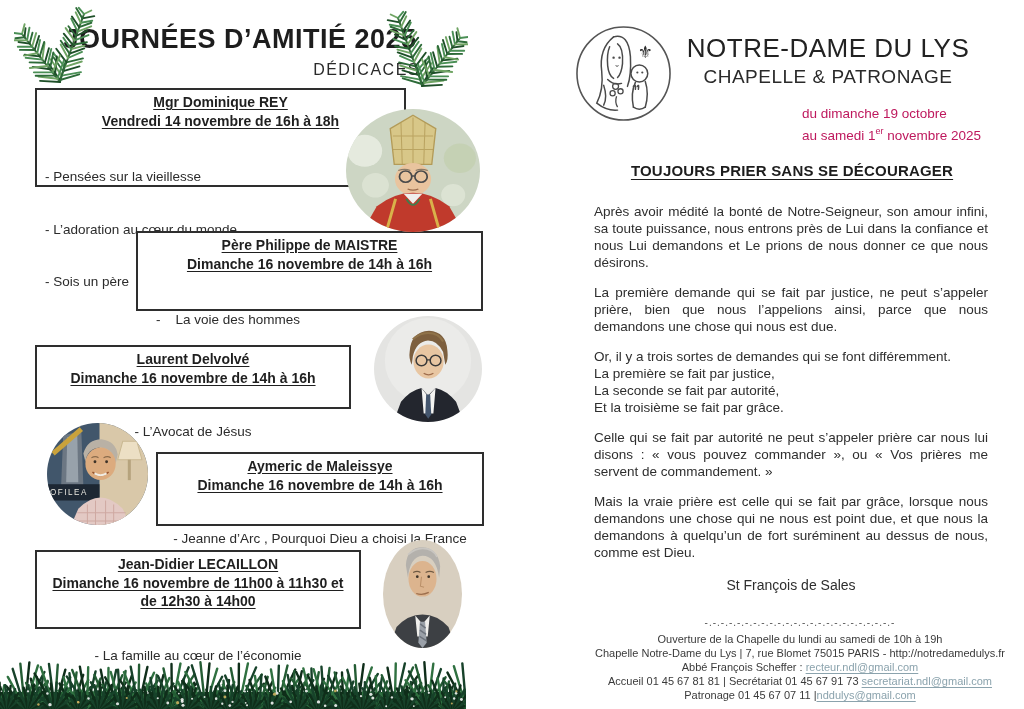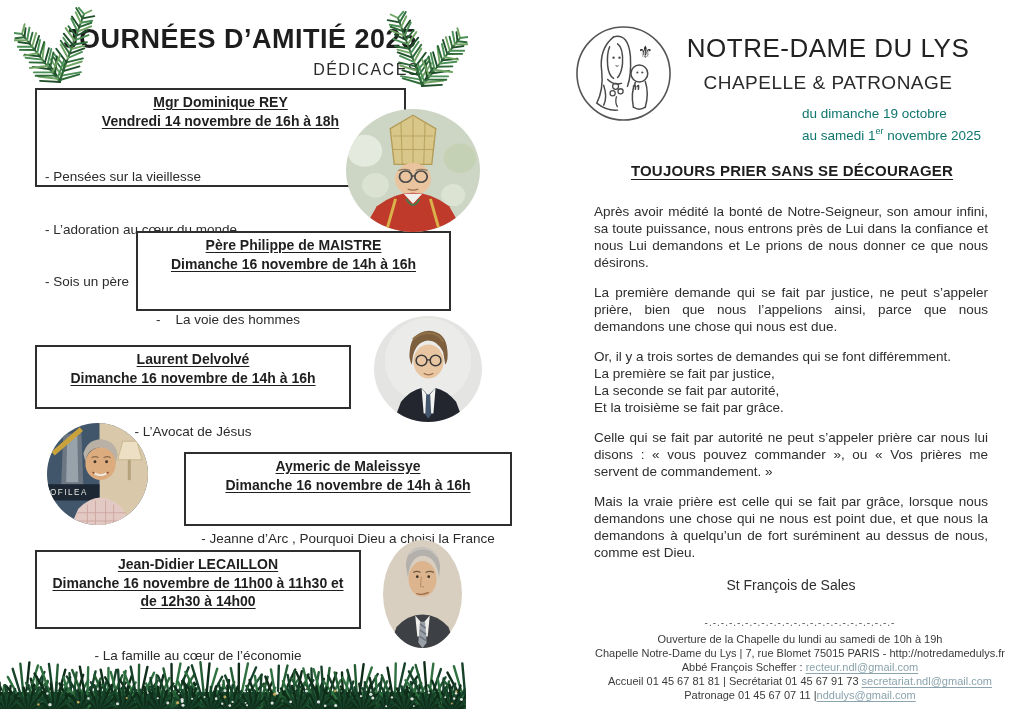--- a/index.html
+++ b/index.html
@@ -26,22 +26,22 @@
   .photo{position:absolute;border-radius:50%;overflow:hidden;z-index:3;}
   .photo svg{display:block;width:100%;height:100%;}
 
   .corner-branch{position:absolute;z-index:1;}
 
   
   .rp-logo{left:574px;top:23px;width:99px;height:101px;}
   .rp-title{left:670px;top:33px;width:316px;text-align:center;
     font-size:26px;font-weight:500;letter-spacing:.5px;color:#222222;}
   .rp-subtitle{left:670px;top:66px;width:316px;text-align:center;
-    font-size:19px;font-weight:500;letter-spacing:.5px;color:#2a2a2a;margin-top:6px;}
-  .rp-dates{left:802px;top:105px;width:210px;font-size:13.5px;line-height:17.5px;color:#0f766e;}
+    font-size:19px;font-weight:500;letter-spacing:.5px;color:#2a2a2a;}
+  .rp-dates{left:802px;top:105px;width:210px;font-size:13.5px;line-height:17.5px;color:#be185d;}
   .rp-dates sup{font-size:9px;}
   .rp-heading{left:594px;top:162px;width:396px;text-align:center;
     font-size:15px;font-weight:bold;letter-spacing:.2px;color:#1d1d1d;
     text-decoration:underline;text-underline-offset:2.5px;}
 
   .rp-body{left:594px;top:203px;width:394px;font-size:13.5px;line-height:17px;color:#2e2e2e;}
   .para{text-align:justify;margin:0 0 13px 0;}
   .para.lines{text-align:left;white-space:pre-line;}
   .signature{text-align:center;font-size:14px;margin-top:16px;color:#2e2e2e;}
 
@@ -224,21 +224,21 @@
       <circle cx="56" cy="55" r="4.6" fill="none" stroke="#4a4a4a" stroke-width="1.3"></circle>
       <line x1="49.1" y1="54.4" x2="51.4" y2="54.4" stroke="#4a4a4a" stroke-width="1.2"></line>
       <path d="M46,65 Q50,67 54,65" stroke="#9a6b4c" stroke-width="1" fill="none"></path>
       <path d="M12,100 L23,79 Q36,68 50,68 Q64,68 77,79 L88,100 Z" fill="#c03a2c"></path>
       <path d="M30,100 L37,73 M70,100 L63,73" stroke="#d9b24a" stroke-width="2.2"></path>
       <path d="M43,69 L50,77 L57,69 Z" fill="#efefec"></path>
       <path d="M45,73 Q50,83 55,73" stroke="#3f7d4c" stroke-width="1.4" fill="none"></path>
     </svg>
   </div>
 
-  <div class="event-box" style="left:136px;top:231px;width:315px;height:80px;">
+  <div class="event-box" style="left:136px;top:231px;width:347px;height:80px;">
     <div class="ev-name">Père Philippe de MAISTRE</div>
     <div class="ev-date">Dimanche 16 novembre de 14h à 16h</div>
     <div class="ev-items items-left" style="padding-left:10px;">
       <div>-    La voie des hommes</div>
       <div>-    Mourir vivant</div>
     </div>
   </div>
 
   <div class="photo" style="left:374px;top:316px;width:108px;height:106px;">
     <svg viewBox="0 0 100 100" preserveAspectRatio="none">
@@ -281,21 +281,21 @@
       <path d="M44,34 Q48,32 51,34 M56,34 Q60,32 63,34" stroke="#8a6b4c" stroke-width="1.2" fill="none"></path>
       <circle cx="47.5" cy="38" r="1.4" fill="#3c3228"></circle>
       <circle cx="59" cy="38" r="1.4" fill="#3c3228"></circle>
       <path d="M45,48 Q53,55 61,48" stroke="#96552f" stroke-width="1.4" fill="none"></path>
       <path d="M47,49.5 Q53,53 59,49.5" stroke="#f2ede4" stroke-width="2" fill="none"></path>
       <path d="M24,100 L31,84 Q42,73 53,73 Q64,73 75,84 L82,100 Z" fill="#e3c9c4"></path>
       <path d="M40,80 L40,100 M48,76 L48,100 M58,76 L58,100 M66,80 L66,100 M30,88 L78,88 M28,96 L80,96" stroke="#cfa9a2" stroke-width="1" fill="none"></path>
     </svg>
   </div>
 
-  <div class="event-box" style="left:156px;top:452px;width:328px;height:74px;margin-left:28px;">
+  <div class="event-box" style="left:156px;top:452px;width:328px;height:74px;">
     <div class="ev-name">Aymeric de Maleissye</div>
     <div class="ev-date">Dimanche 16 novembre de 14h à 16h</div>
     <div class="ev-items tight">
       <div>- Jeanne d’Arc , Pourquoi Dieu a choisi la France</div>
     </div>
   </div>
 
   <div class="event-box" style="left:35px;top:550px;width:326px;height:79px;">
     <div class="ev-name">Jean-Didier LECAILLON</div>
     <div class="ev-date">Dimanche 16 novembre de 11h00 à 11h30 et de 12h30 à 14h00</div>

